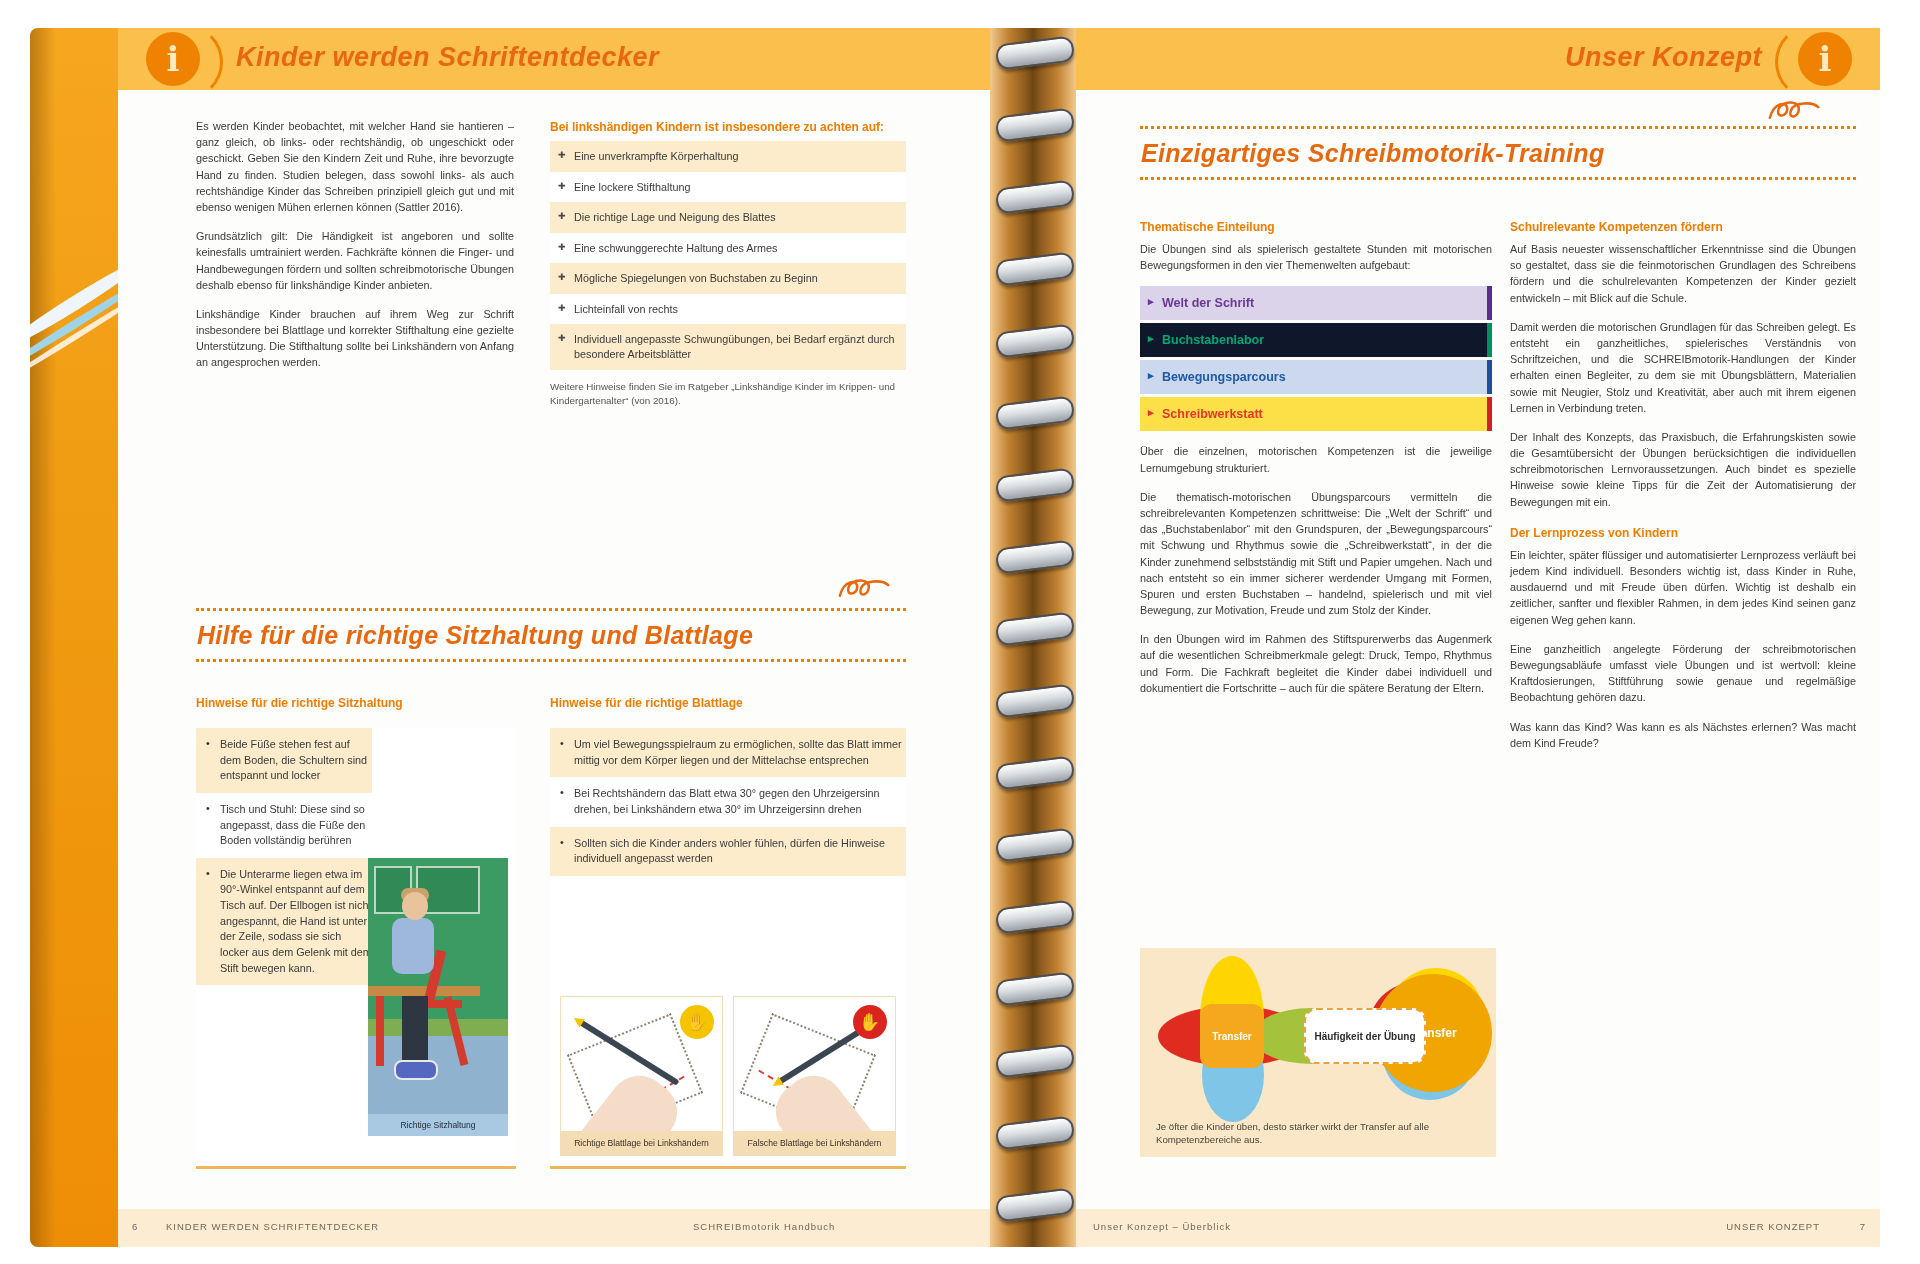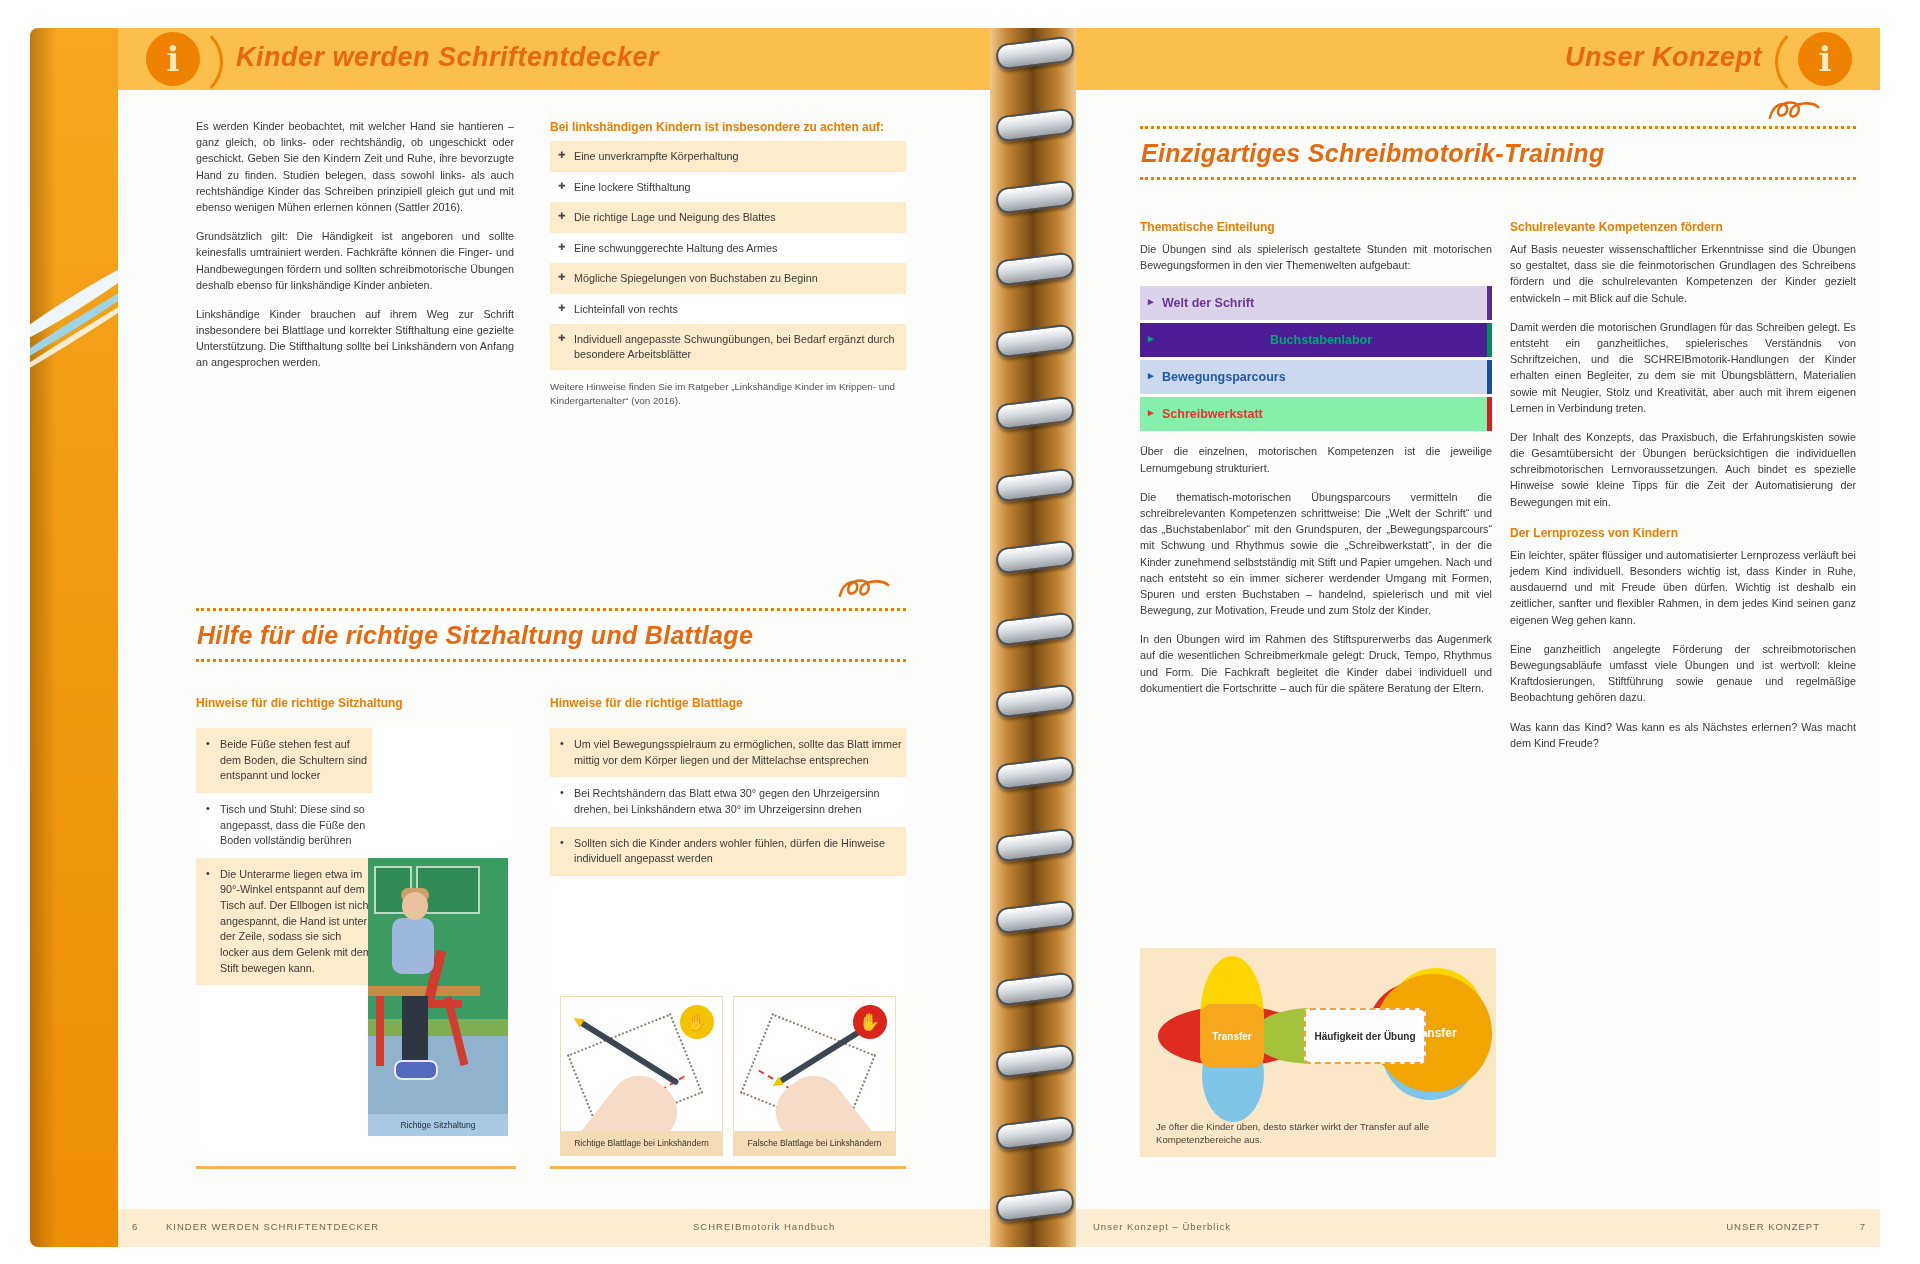--- a/index.html
+++ b/index.html
@@ -98,21 +98,21 @@
   .t1{background:#d4ecdf;color:#00a875;} .t1::before{color:#00a875;} .t1::after{background:#00915f;}
   .t2{background:#ccd8ed;color:#1f5aa8;} .t2::before{color:#1f5aa8;} .t2::after{background:#1b4e9b;}
   .t3{background:#f6cfce;color:#e8342c;} .t3::before{color:#e8342c;} .t3::after{background:#d21f26;}
   
   .vennbox{position:absolute;background:#f9e7c8;padding:12px 12px 10px 12px;}
   .venn{position:relative;width:100%;height:152px;}
   .el{position:absolute;border-radius:50%;}
   .vcap{font-size:9.6px;line-height:1.4;color:#4a4438;margin-top:8px;}
   .vlabel{position:absolute;color:#fff;font-weight:bold;font-size:10px;display:flex;align-items:center;justify-content:center;text-align:center;}
   .banner{position:absolute;left:148px;top:48px;width:118px;height:52px;background:#fff;border:2px dashed #f0a13c;
-          border-radius:6px;color:#2c2c2c;font-weight:bold;font-size:10px;display:flex;align-items:center;justify-content:center;text-align:center;z-index:5;}
+          border-radius:13px;color:#2c2c2c;font-weight:bold;font-size:10px;display:flex;align-items:center;justify-content:center;text-align:center;z-index:5;}
   .banner::after{content:"";position:absolute;right:-12px;top:16px;border:8px solid transparent;border-left:10px solid #fff;}
 </style>
 </head>
 <body>
 
 <div class="stage">
   <div class="spread">
 
     <div class="cover">
       <div class="shade"></div>
@@ -227,23 +227,23 @@
         <div class="dotline"></div>
         <div class="bigtitle">Einzigartiges Schreibmotorik-Training</div>
         <div class="dotline"></div>
       </div>
 
       <div class="col" style="left:1022px;top:192px;width:352px;">
         <p class="osub">Thematische Einteilung</p>
         <p class="p">Die Übungen sind als spielerisch gestaltete Stunden mit motorischen Bewegungsformen in den vier Themenwelten aufgebaut:</p>
         <div style="margin:2px 0 12px 0;">
           <div class="theme t0" style="background: rgb(219, 211, 234); color: rgb(107, 56, 148);">Welt der Schrift</div>
-          <div class="theme t1" style="background: #4c1d95; color: rgb(0, 168, 117); text-align: center;">Buchstabenlabor</div>
+          <div class="theme t1" style="background: #0f172a; color: rgb(0, 168, 117);">Buchstabenlabor</div>
           <div class="theme t2" style="background: rgb(204, 216, 237); color: rgb(31, 90, 168);">Bewegungsparcours</div>
-          <div class="theme t3" style="background: #86efac; color: rgb(232, 52, 44);">Schreibwerkstatt</div>
+          <div class="theme t3" style="background: #fde047; color: rgb(232, 52, 44);">Schreibwerkstatt</div>
         </div>
         <p class="p">Über die einzelnen, motorischen Kompetenzen ist die jeweilige Lernumgebung strukturiert.</p>
         <p class="p">Die thematisch-motorischen Übungsparcours vermitteln die schreibrelevanten Kompetenzen schrittweise: Die „Welt der Schrift“ und das „Buchstabenlabor“ mit den Grundspuren, der „Bewegungsparcours“ mit Schwung und Rhythmus sowie die „Schreibwerkstatt“, in der die Kinder zunehmend selbstständig mit Stift und Papier umgehen. Nach und nach entsteht so ein immer sicherer werdender Umgang mit Formen, Spuren und ersten Buchstaben – handelnd, spielerisch und mit viel Bewegung, zur Motivation, Freude und zum Stolz der Kinder.</p>
         <p class="p">In den Übungen wird im Rahmen des Stiftspurerwerbs das Augenmerk auf die wesentlichen Schreibmerkmale gelegt: Druck, Tempo, Rhythmus und Form. Die Fachkraft begleitet die Kinder dabei individuell und dokumentiert die Fortschritte – auch für die spätere Beratung der Eltern.</p>
       </div>
 
       <div class="vennbox" style="left:1022px;top:920px;width:328px;padding-left:16px;">
         <div class="venn">
           <div class="el" style="left:2px;top:46px;width:150px;height:60px;background:#e02b20;"></div>
           <div class="el" style="left:44px;top:-4px;width:64px;height:126px;background:#ffd500;"></div>

